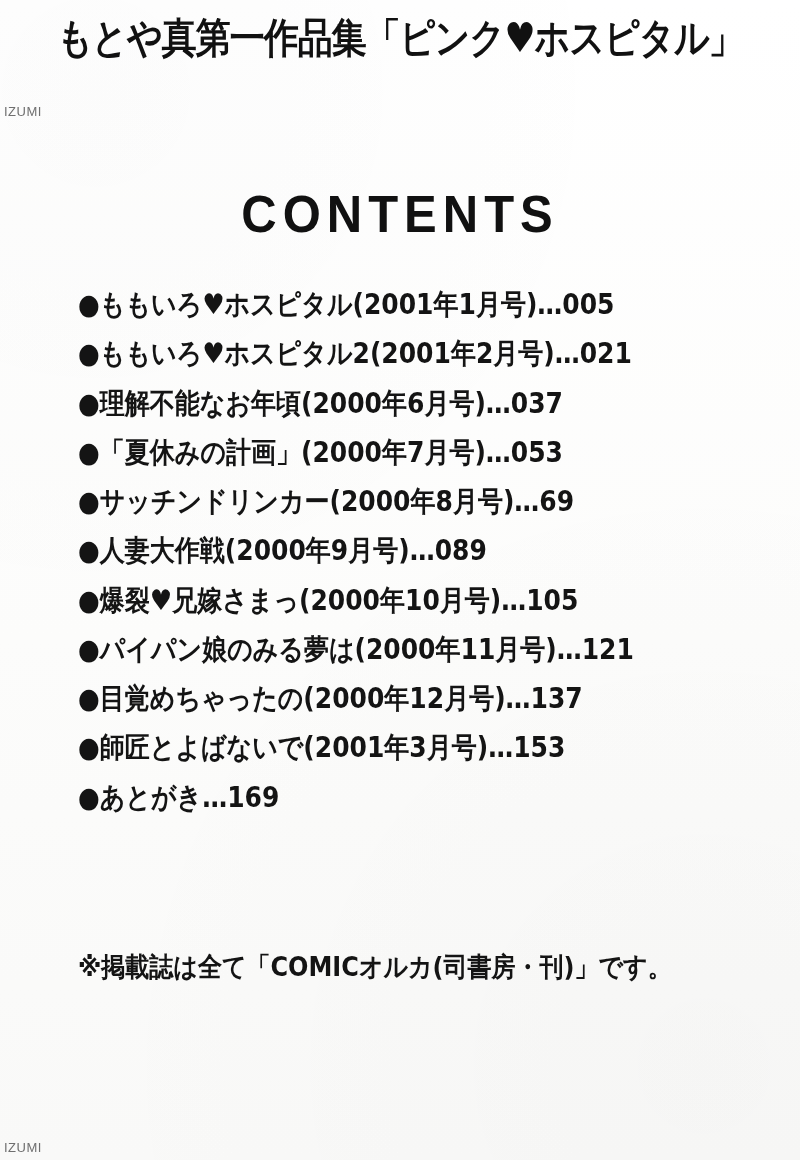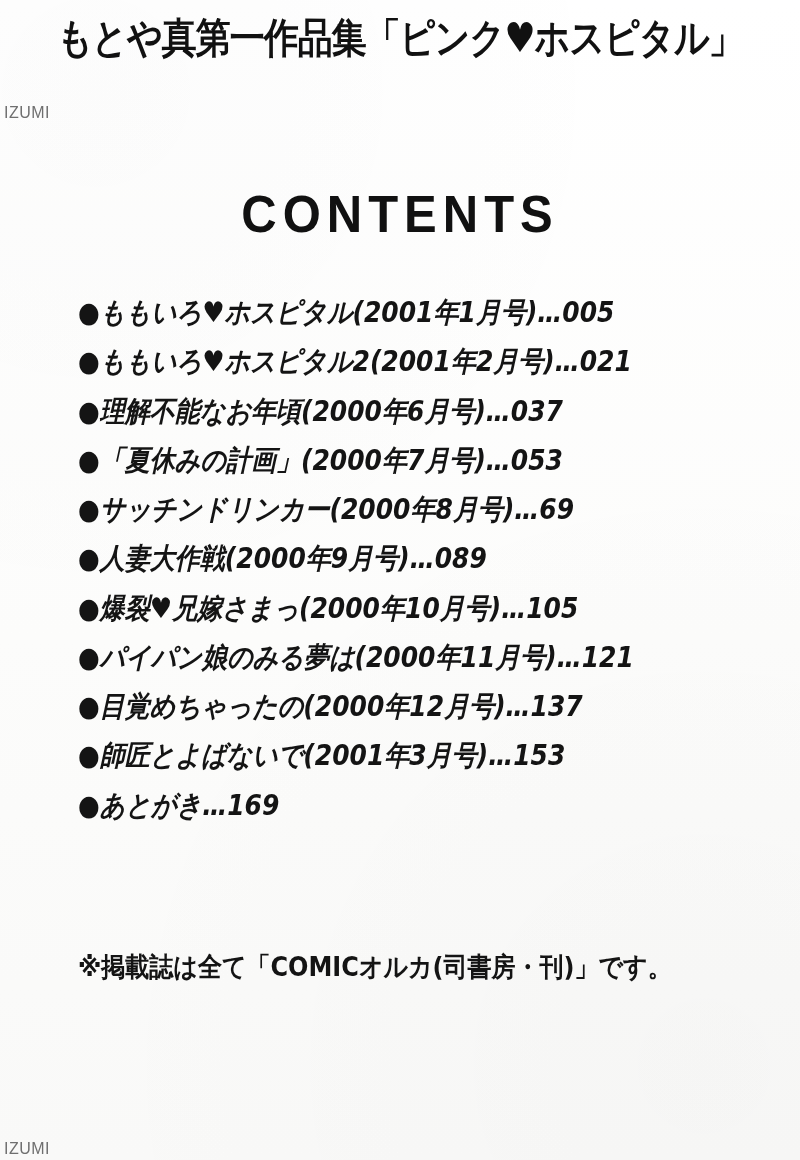--- a/index.html
+++ b/index.html
@@ -29,21 +29,21 @@
     background:
       radial-gradient(circle at 12% 8%, rgba(0,0,0,0.012), rgba(0,0,0,0) 45%),
       radial-gradient(circle at 88% 92%, rgba(0,0,0,0.015), rgba(0,0,0,0) 50%),
       linear-gradient(180deg, #ffffff 0%, #fcfcfb 55%, #f9f9f8 100%);
     pointer-events: none;
   }
 
   .watermark {
     position: absolute;
     font-family: "Liberation Sans", sans-serif;
-    font-size: 16px;
+    font-size: 13px;
     letter-spacing: 0.5px;
     color: #6f6f6f;
   }
   .watermark.top-left { left: 4px; top: 104px; }
   .watermark.bottom-left { left: 4px; top: 1140px; }
 
   .cover-title {
     position: absolute;
     top: 14px;
     left: 0;
@@ -69,24 +69,23 @@
     font-family: "Liberation Sans", sans-serif;
     font-weight: bold;
     font-size: 49px;
     letter-spacing: 6px;
     color: #111111;
     transform: scaleY(1.05);
   }
 
   .toc {
     position: absolute;
-    top: 300px;
+    top: 292px;
     left: 78px;
     width: 660px;
-    font-style: italic;
   }
 
   .toc-item {
     font-family: "DejaVu Sans", sans-serif;
     font-weight: bold;
     font-size: 25px;
     line-height: 1.05;
     color: #141414;
     margin-bottom: 23px;
     white-space: nowrap;

